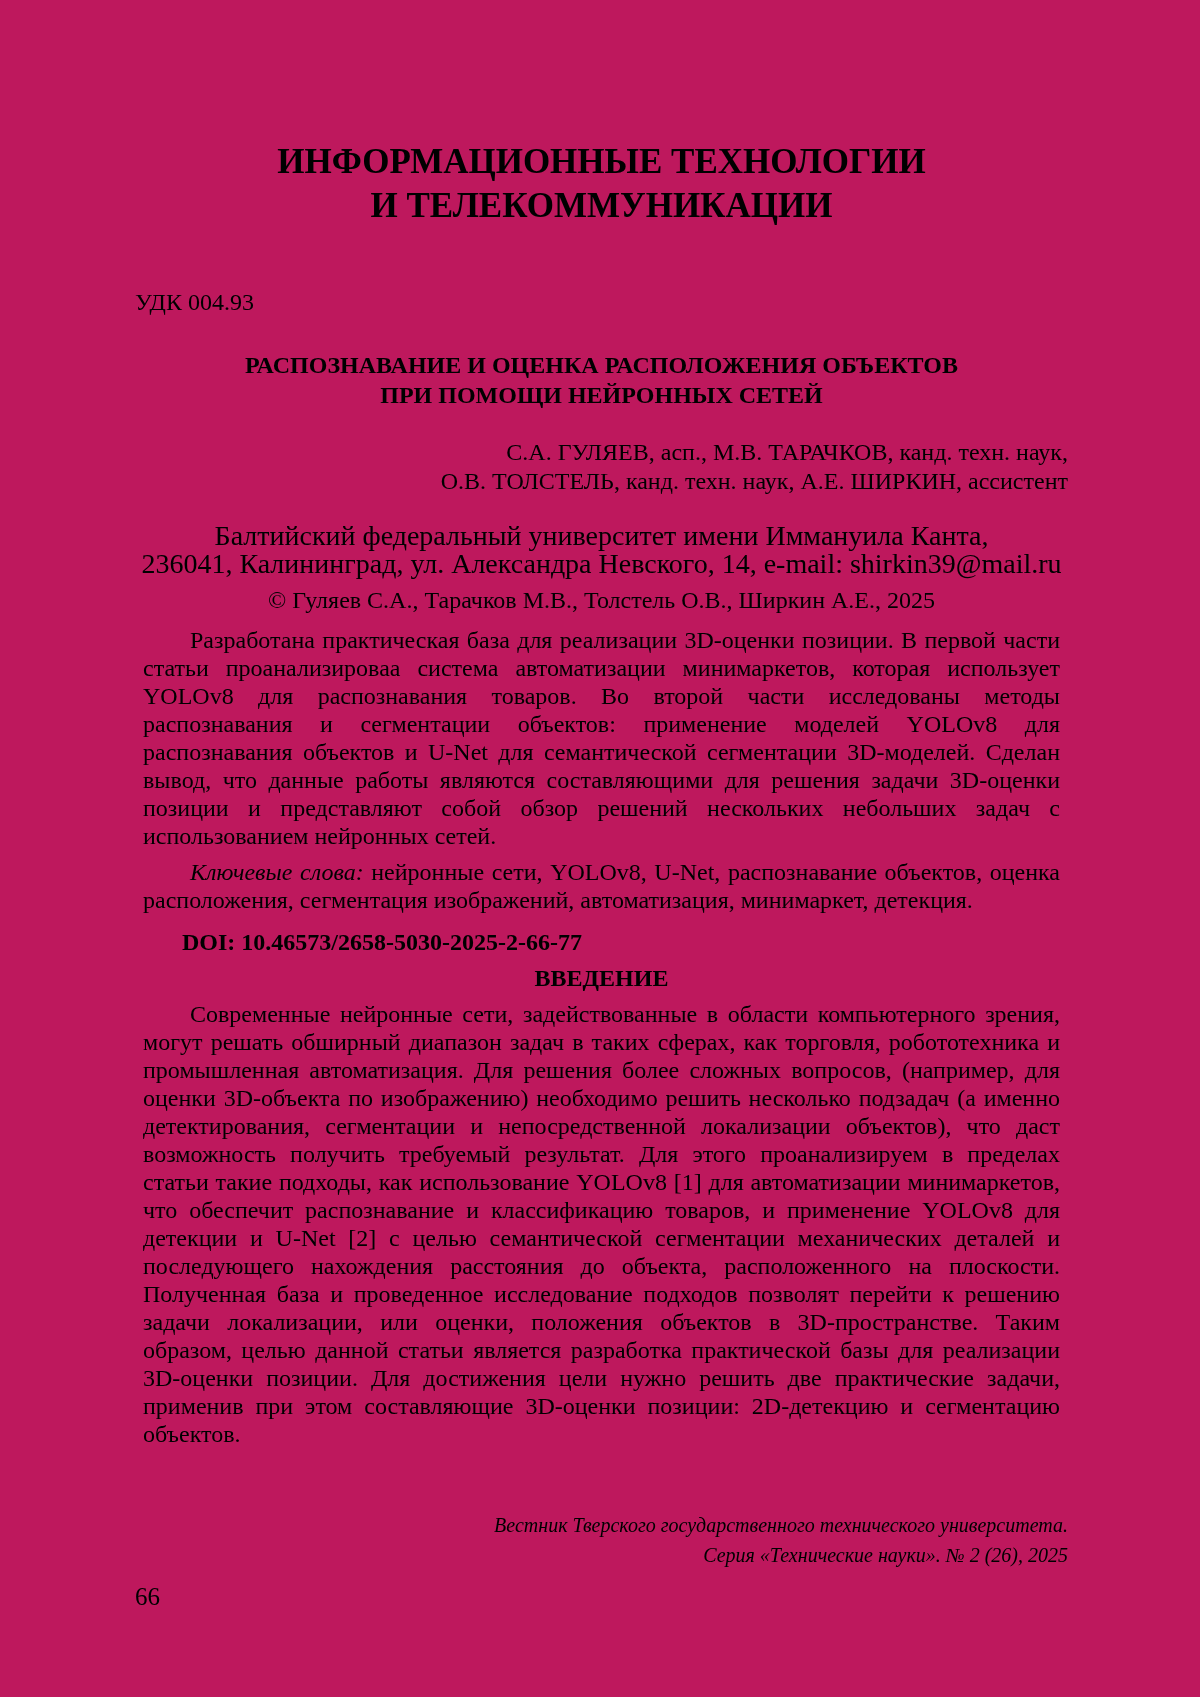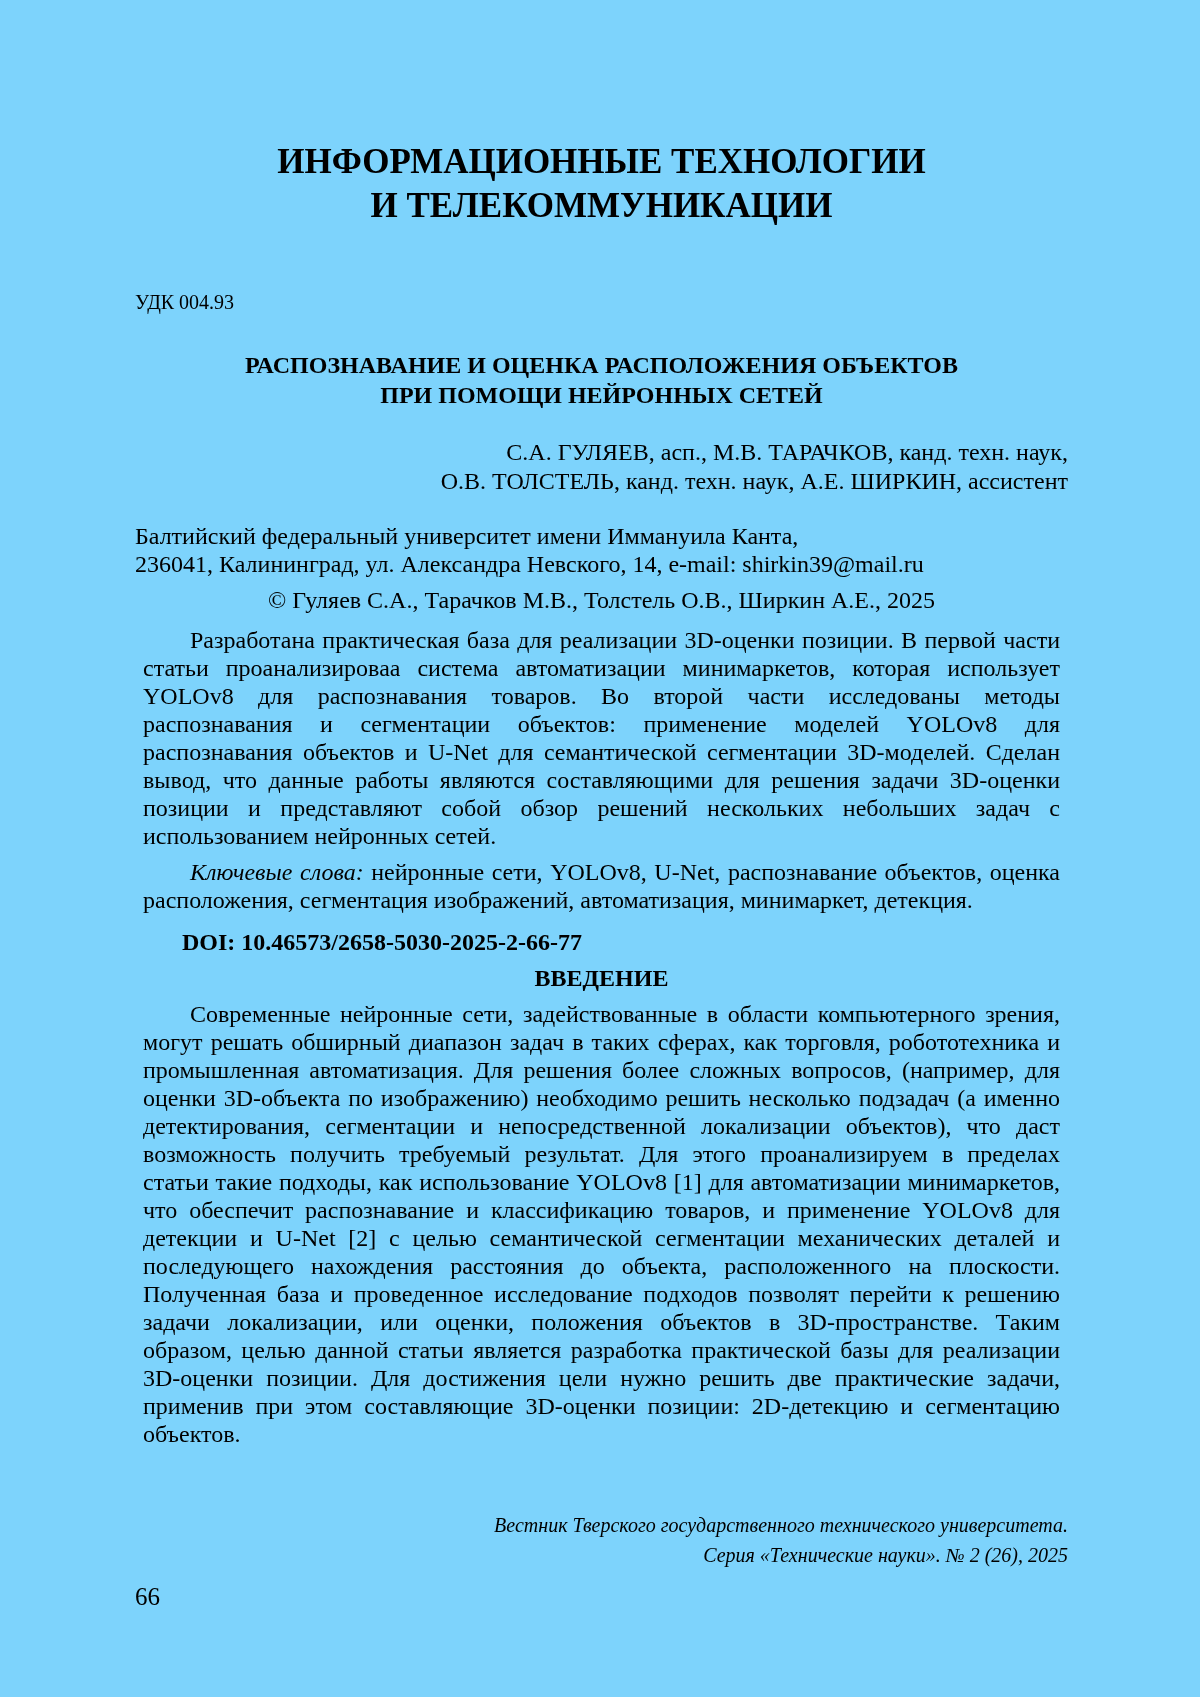--- a/index.html
+++ b/index.html
@@ -12,51 +12,51 @@
     height: 1697px;
     font-family: "Liberation Serif", "DejaVu Serif", serif;
     color: #000000;
   }
   .page {
     box-sizing: border-box;
     width: 1200px;
     height: 1697px;
     padding: 140px 132px 0 135px;
     overflow: hidden;
-    background: #7dd3fc;
+    background: #be185d;
   }
   .section-header {
     text-align: center;
     font-weight: 700;
     font-size: 35px;
     line-height: 44px;
   }
   .udk {
     margin-top: 60px;
-    font-size: 20px;
+    font-size: 24px;
     line-height: 28px;
     text-align: left;
   }
   .article-title {
     margin-top: 34px;
     text-align: center;
     font-weight: 700;
     font-size: 24px;
     line-height: 30px;
   }
   .authors {
     margin-top: 28px;
     text-align: right;
     font-size: 24px;
     line-height: 29px;
   }
   .affiliation {
     margin-top: 26px;
-    text-align: left;
-    font-size: 24px;
+    text-align: center;
+    font-size: 28px;
     line-height: 28px;
   }
   .copyright {
     margin-top: 8px;
     text-align: center;
     font-size: 24px;
     line-height: 28px;
   }
   .para {
     margin: 8px;

